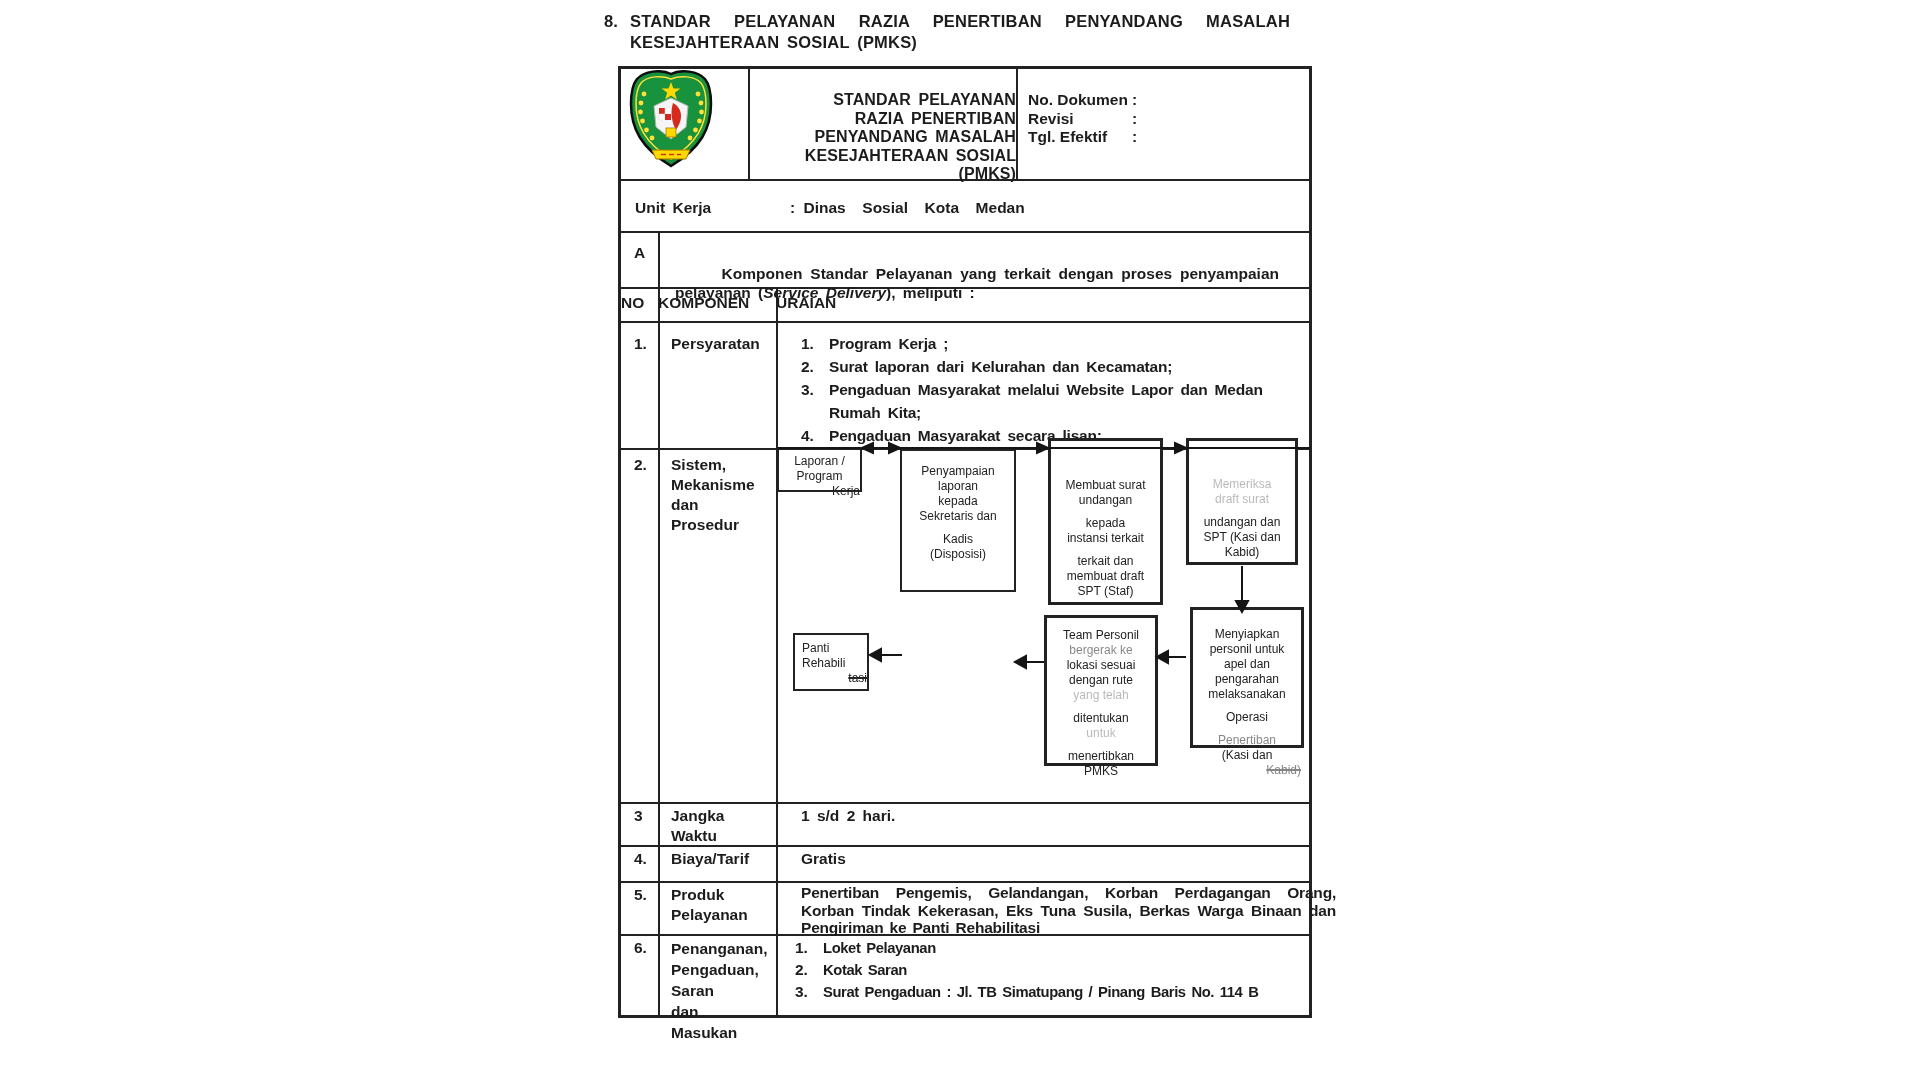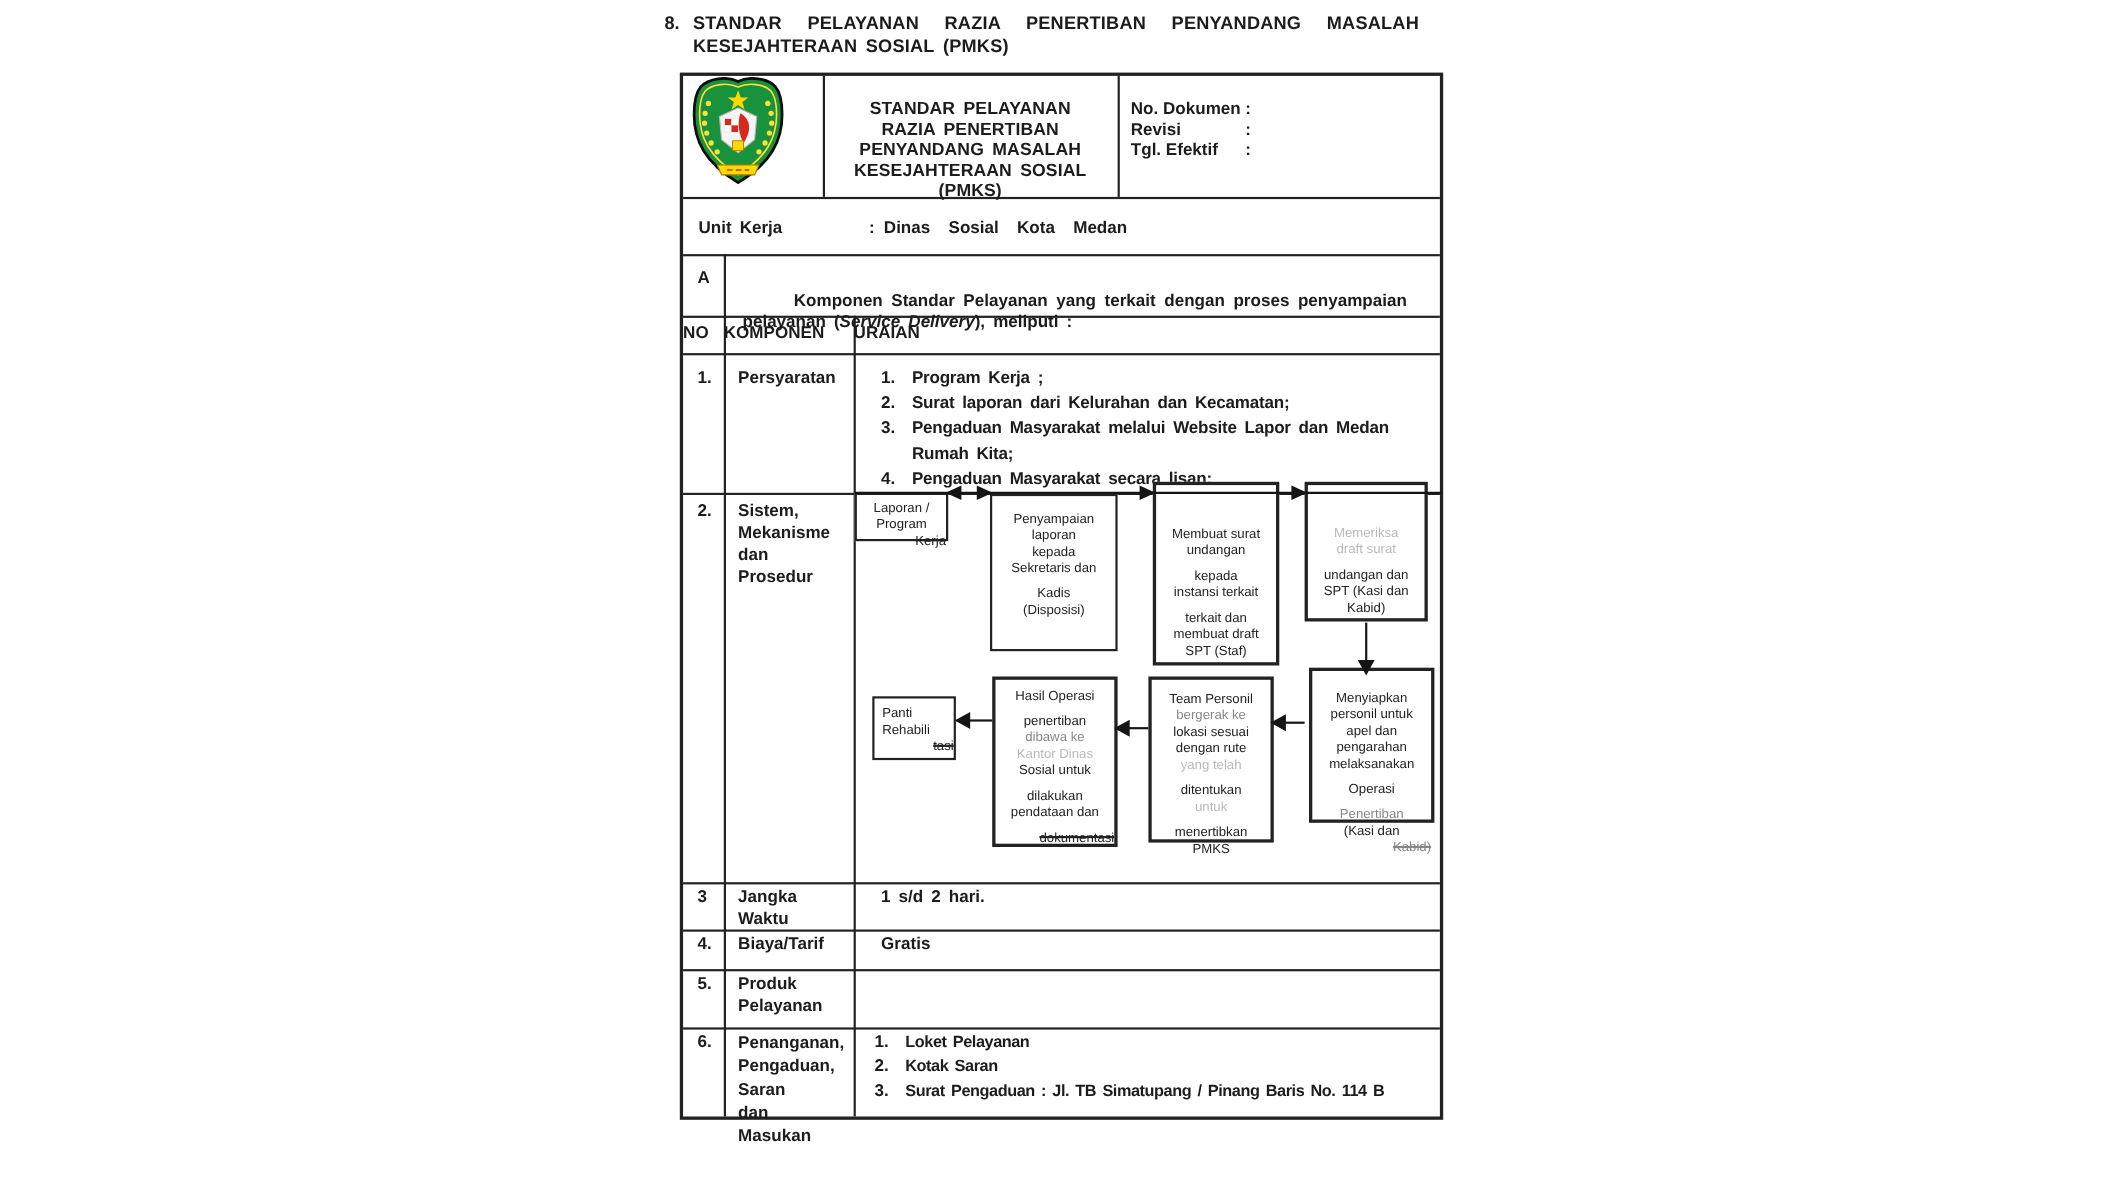--- a/index.html
+++ b/index.html
@@ -58,21 +58,21 @@
     <div class="hline" style="top:379px;"></div>
     <div class="hline" style="top:733px;"></div>
     <div class="hline" style="top:776px;"></div>
     <div class="hline" style="top:812px;"></div>
     <div class="hline" style="top:865px;"></div>
     <div class="vline" style="left:127px;top:0;height:110px;"></div>
     <div class="vline" style="left:395px;top:0;height:110px;"></div>
     <div class="vline" style="left:37px;top:162px;height:784px;"></div>
     <div class="vline" style="left:155px;top:218px;height:728px;"></div>
 
-    <div class="cell title-cell" style="left:127px;top:22px;width:268px;">STANDAR PELAYANAN
+    <div class="cell title-cell" style="left:127px;top:22px;width:268px;text-align:right;">STANDAR PELAYANAN
 RAZIA PENERTIBAN
 PENYANDANG MASALAH
 KESEJAHTERAAN SOSIAL
 (PMKS)</div>
     <div class="abs" style="left:407px;top:22px;font-size:15.5px;font-weight:700;">
       <div class="doc-row">
         <span class="doc-label">No. Dokumen</span>
         <span>:</span>
       </div>
       <div class="doc-row">
@@ -112,20 +112,21 @@
 Waktu</div>
     <div class="cell" style="left:180px;top:737px;">1 s/d 2 hari.</div>
 
     <div class="cell" style="left:13px;top:780px;">4.</div>
     <div class="cell" style="left:50px;top:780px;">Biaya/Tarif</div>
     <div class="cell" style="left:180px;top:780px;">Gratis</div>
 
     <div class="cell" style="left:13px;top:816px;">5.</div>
     <div class="cell" style="left:50px;top:816px;">Produk
 Pelayanan</div>
+    <div class="cell justify" style="left:180px;top:815px;width:535px;line-height:17.5px;word-spacing:2px;letter-spacing:-.2px;">Penertiban Pengemis, Gelandangan, Korban Perdagangan Orang, Korban Tindak Kekerasan, Eks Tuna Susila, Berkas Warga Binaan dan Pengiriman ke Panti Rehabilitasi</div>
 
     <div class="cell" style="left:13px;top:869px;">6.</div>
     <div class="cell" style="left:50px;top:869px;width:106px;line-height:21px;">Penanganan,
 Pengaduan,
 Saran      dan
 Masukan</div>
     <div class="cell list6" style="left:174px;top:868px;"><div class="li"><span class="num">1.</span><span class="litxt">Loket Pelayanan</span></div><div class="li"><span class="num">2.</span><span class="litxt">Kotak Saran</span></div><div class="li"><span class="num">3.</span><span class="litxt">Surat Pengaduan : Jl. TB Simatupang / Pinang Baris No. 114 B</span></div></div>
   </div>
 
   <svg class="abs" style="left:628px;top:70px;" width="86" height="100" viewBox="0 0 86 100">
@@ -205,30 +206,20 @@
       <div class="fl">Team Personil</div>
       <div class="fl fade">bergerak ke</div>
       <div class="fl">lokasi sesuai</div>
       <div class="fl">dengan rute</div>
       <div class="fl fade2">yang telah</div>
       <div class="fl g">ditentukan</div>
       <div class="fl fade2">untuk</div>
       <div class="fl g">menertibkan</div>
       <div class="fl">PMKS</div>
     </div>
-  <div class="flow-box thick" style="left:902px;top:615px;width:114px;height:155px;padding-top:7px;">
-      <div class="fl">Hasil Operasi</div>
-      <div class="fl g">penertiban</div>
-      <div class="fl fade">dibawa ke</div>
-      <div class="fl fade2">Kantor Dinas</div>
-      <div class="fl">Sosial untuk</div>
-      <div class="fl g">dilakukan</div>
-      <div class="fl">pendataan dan</div>
-      <div class="fl g struck">dokumentasi</div>
-    </div>
   <div class="flow-box left-text" style="left:793px;top:633px;width:76px;height:58px;padding-top:6px;">
       <div class="fl">Panti</div>
       <div class="fl">Rehabili</div>
       <div class="fl struck">tasi</div>
     </div>
 
   <svg class="flow-svg" width="710" height="370" viewBox="0 0 710 370">
     <g stroke="#151515" stroke-width="2" fill="#151515">
       <line x1="167" y1="18" x2="700" y2="18"></line>
       <polygon points="252,18 263,13 263,23"></polygon>

